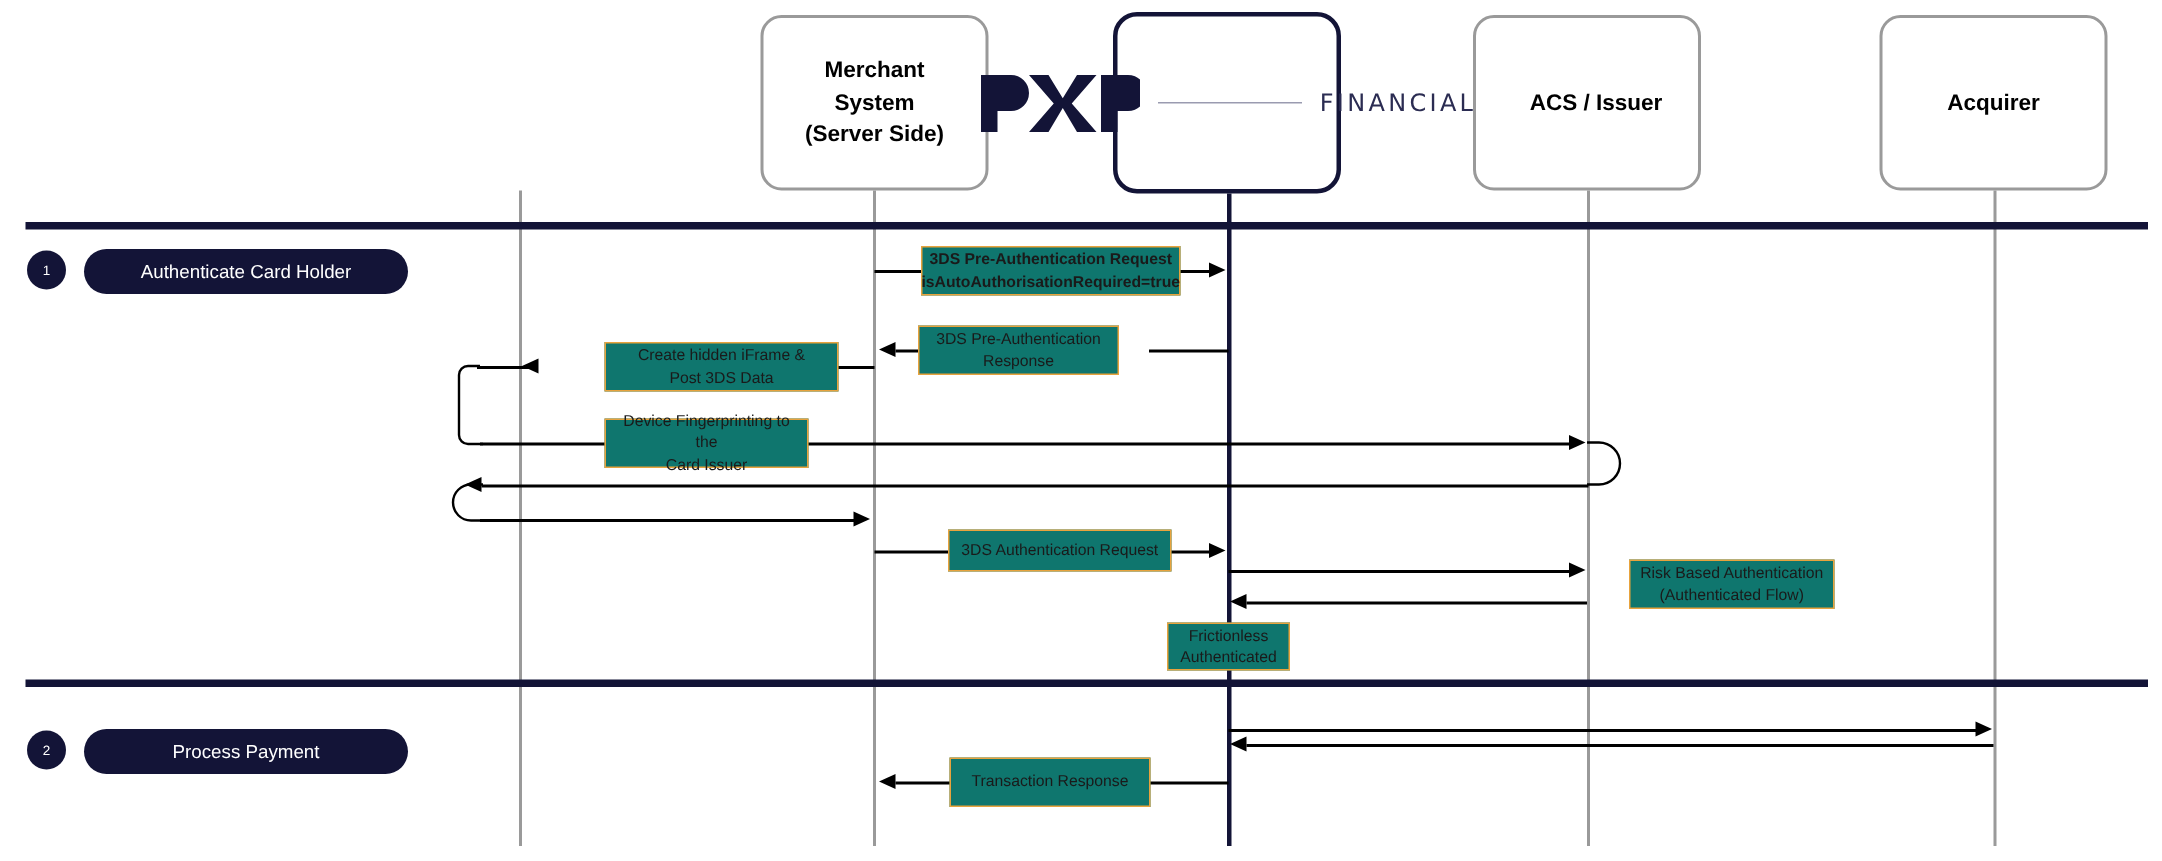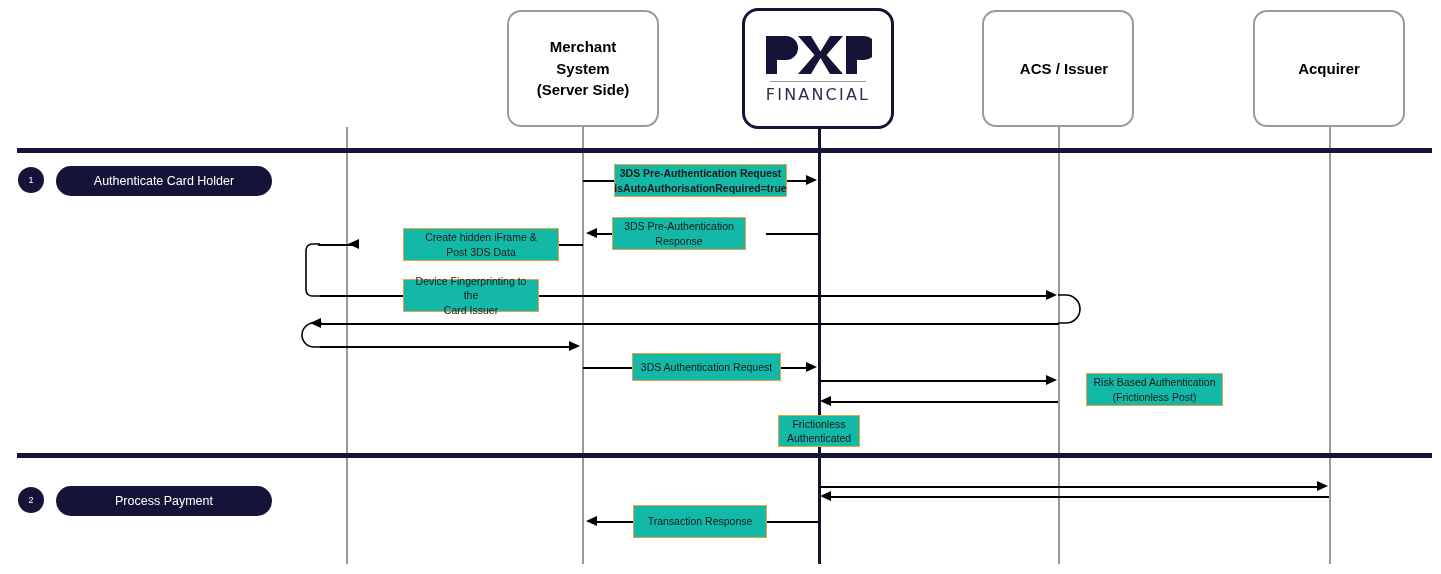--- a/index.html
+++ b/index.html
@@ -37,24 +37,25 @@
     z-index: 6;
   }
   .actor-box.highlight {
     border: 3px solid #131437;
     border-radius: 16px;
   }
 
   
   .pxp-logo {
     display: flex;
-    flex-direction: column;
+    flex-direction: row;
     align-items: center;
     justify-content: center;
     line-height: 1;
+    gap: 12px;
   }
   .pxp-mark {
     font-family: "DejaVu Sans", sans-serif;
     font-weight: bold;
     font-size: 38px;
     letter-spacing: -1px;
     color: #131437;
     display: flex;
     align-items: center;
     justify-content: center;
@@ -118,21 +119,21 @@
     align-items: center;
     justify-content: center;
     text-align: center;
     z-index: 7;
   }
 
   
   .msg-box {
     position: absolute;
     box-sizing: border-box;
-    background: #14b8a6;
+    background: #0f766e;
     border: 1px solid #e8a33d;
     color: #1a1a1a;
     font-size: 10.5px;
     line-height: 1.35;
     display: flex;
     align-items: center;
     justify-content: center;
     text-align: center;
     padding: 2px 4px;
     z-index: 4;
@@ -288,21 +289,21 @@
   <div class="arrowhead right" style="left:806px; top:362px;"></div>
   <div class="msg-box" style="left:632px; top:353px; width:149px; height:28px;">
     <div>3DS Authentication Request</div>
   </div>
 
   <div class="hline" style="left:819px; top:380px; width:228px;"></div>
   <div class="arrowhead right" style="left:1046px; top:375px;"></div>
   <div class="msg-box" style="left:1086px; top:373px; width:137px; height:33px;">
     <div>
       <div>Risk Based Authentication</div>
-      <div>(Frictionless Post)</div>
+      <div>(Authenticated Flow)</div>
     </div>
   </div>
 
   <div class="hline" style="left:831px; top:401px; width:227px;"></div>
   <div class="arrowhead left" style="left:820px; top:396px;"></div>
 
   <div class="msg-box" style="left:778px; top:415px; width:82px; height:32px;">
     <div>
       <div>Frictionless</div>
       <div>Authenticated</div>

